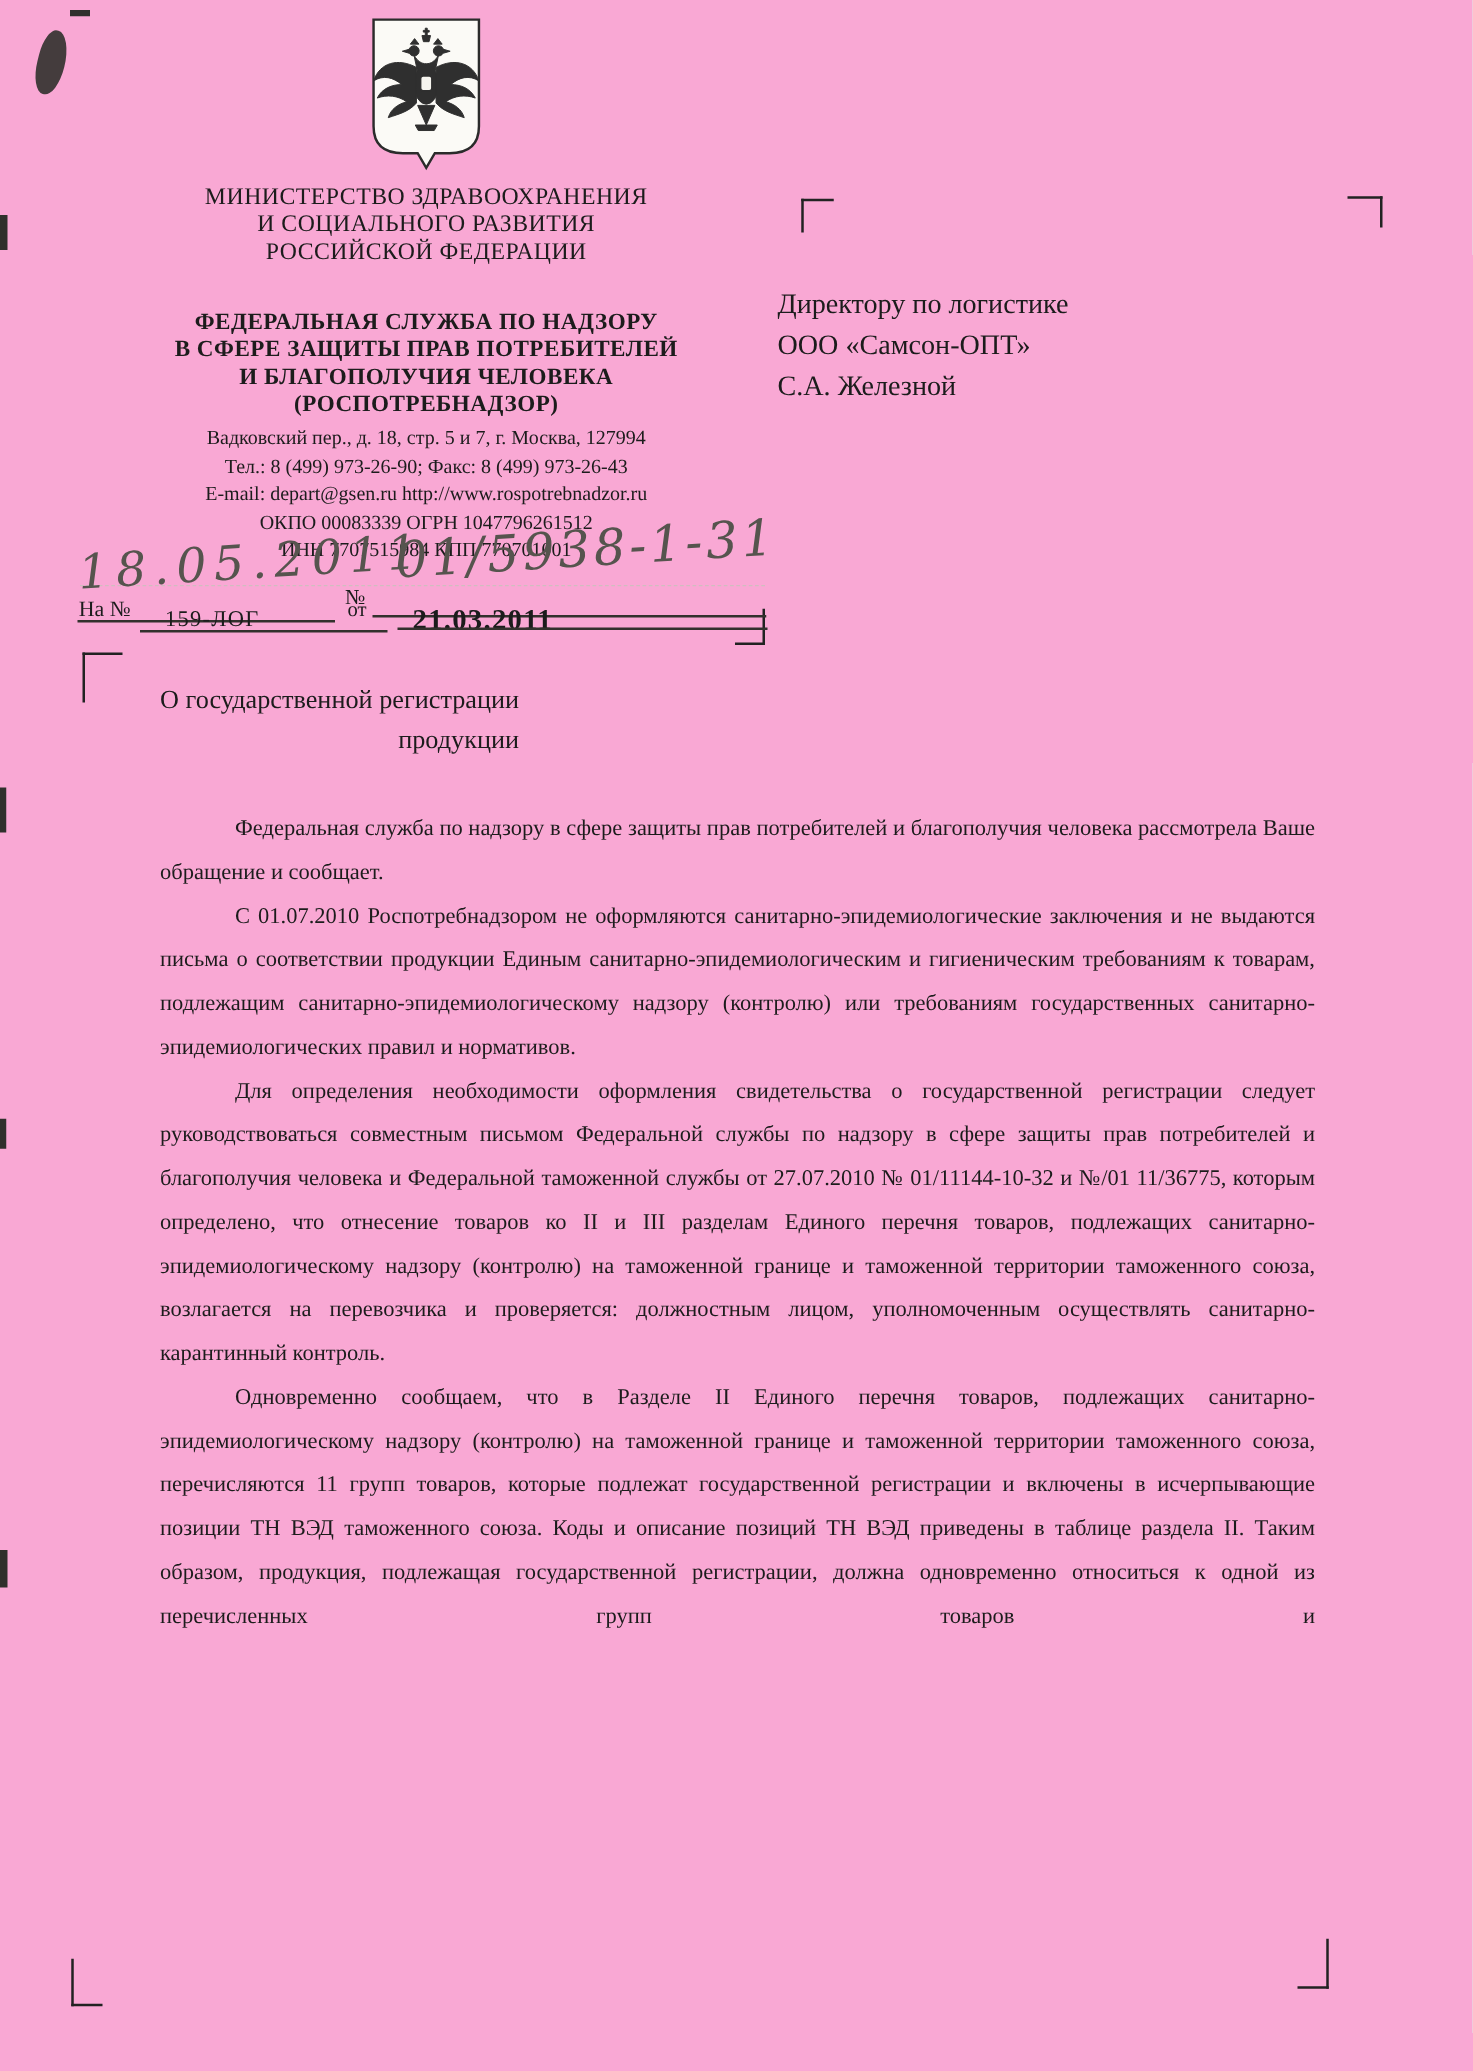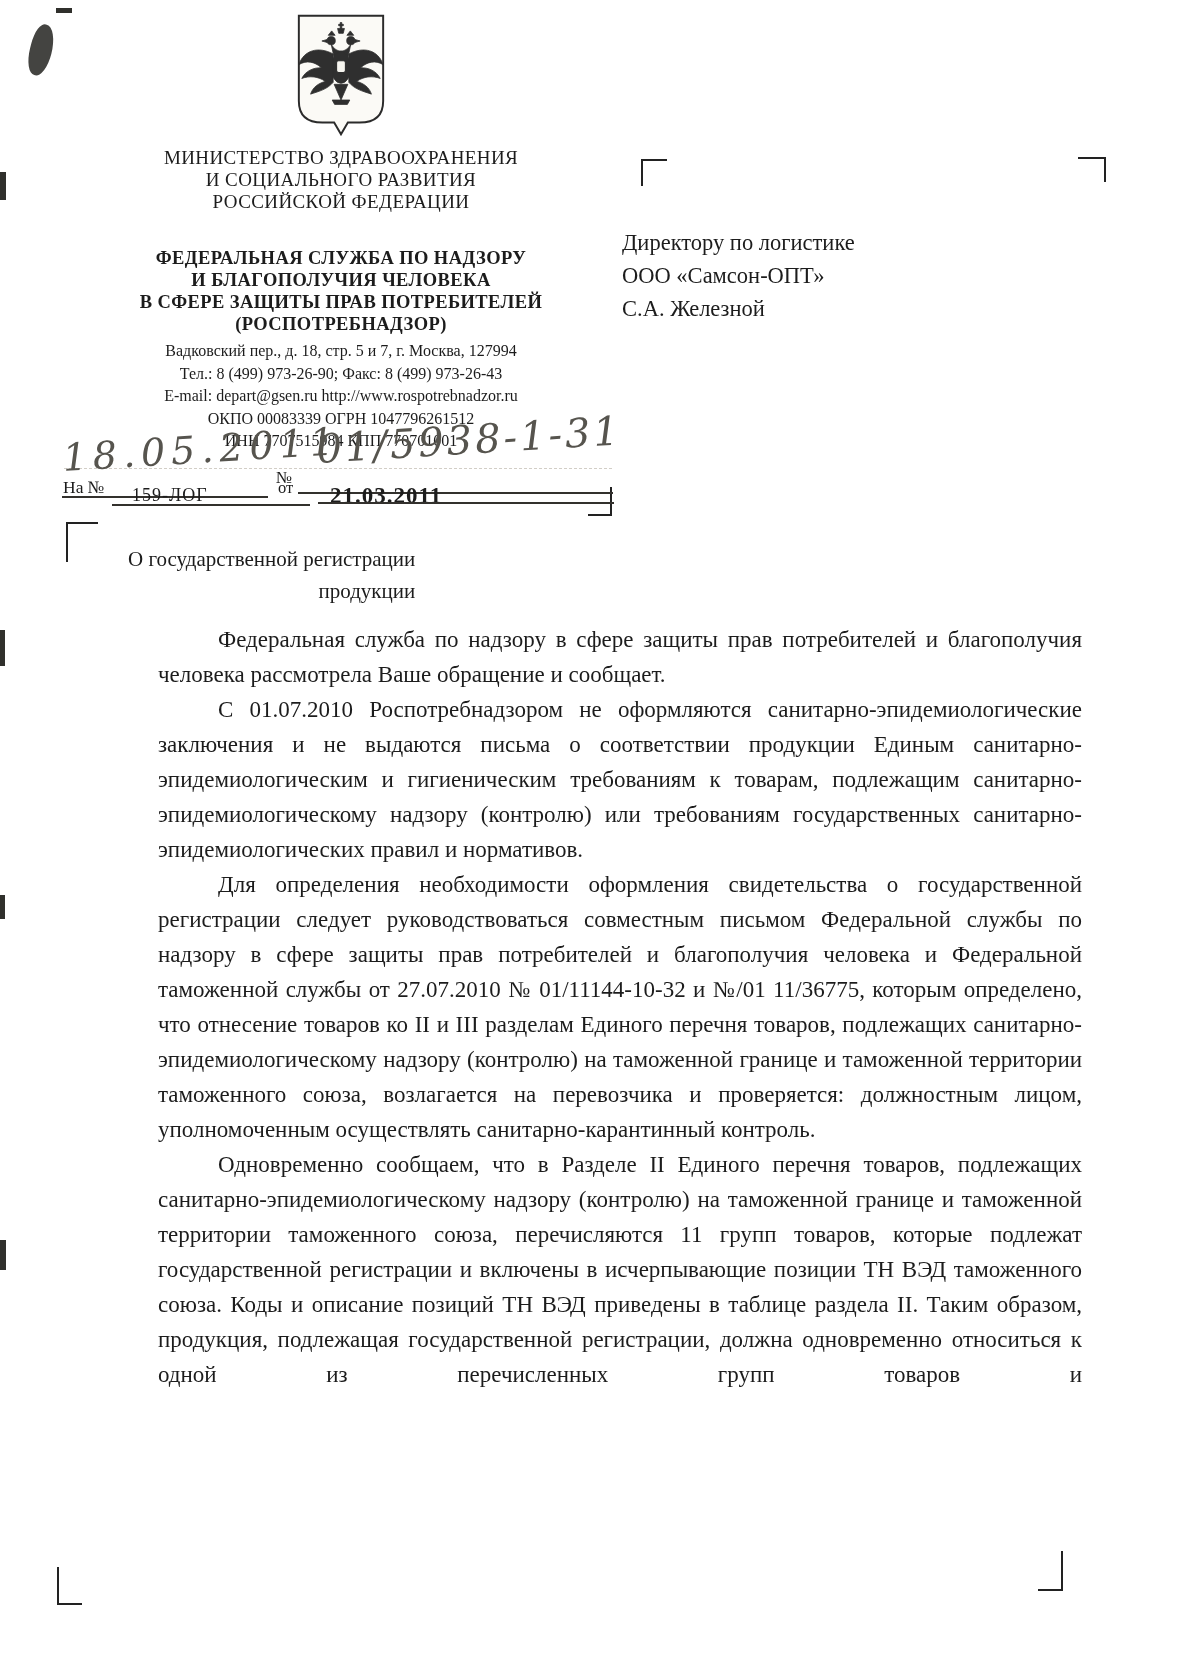--- a/index.html
+++ b/index.html
@@ -1,18 +1,18 @@
 <!DOCTYPE html>
 <html><head>
 <meta charset="utf-8">
 <style>
   html,body { margin:0; padding:0; background:#e8e6e1; }
   .page {
     position:relative; width:1178px; height:1657px; margin:0 auto;
-    background:#ffffff; overflow:hidden;
+    background:#f9a8d4; overflow:hidden;
     font-family:"Liberation Serif","DejaVu Serif",serif; color:#1c1c1c;
   }
   
   .speck { position:absolute; background:#30302c; }
   .blob  { position:absolute; background:#30302c; border-radius:45% 55% 50% 50%; transform:rotate(14deg); opacity:.9; }
   
   .bracket { position:absolute; }
   .br-tl { border-top:2px solid #222; border-left:2px solid #222; }
   .br-tr { border-top:2px solid #222; border-right:2px solid #222; }
   .br-bl { border-bottom:2px solid #222; border-left:2px solid #222; }
@@ -38,22 +38,22 @@
   .num-lbl { left:276px; top:468px; }
   .na-lbl  { left:63px;  top:477px; font-size:17.5px; }
   .ot-lbl  { left:278px; top:478px; font-size:16.5px; }
   .reply-no   { left:132px; top:485px; }
   .reply-date { left:330px; top:483px; font-size:23px;font-weight:bold; }
   .rule { position:absolute; border-top:2px solid #33312d; }
   .rule-dashed { position:absolute; border-top:1px dashed #c7c3ba; opacity:.8; }
 
   .subject { position:absolute; left:128px; top:543px; font-size:21px; line-height:32px;text-align:right; }
 
-  .body-text { position:absolute; left:128px; top:622px; width:924px;
-               font-size:23px; line-height:35px; text-align:justify;margin-left:30px; }
+  .body-text { position:absolute; left:128px; top:645px; width:924px;
+               font-size:18px; line-height:35px; text-align:justify; }
   .body-text p { margin:0; text-indent:60px; }
   .body-text p.fill-last { text-align-last:justify; }
 </style>
 </head>
 <body>
 
 <div class="page">
 
   <div class="blob" style="left:30px; top:24px; width:22px; height:52px;"></div>
   <div class="speck" style="left:56px; top:8px;  width:16px; height:5px;"></div>
@@ -90,22 +90,22 @@
         <rect x="46.5" y="49" width="9" height="12" rx="2" fill="#f6f5ef" stroke-width="1.1"></rect>
       </g>
     </svg>
     <div class="ministry">
       <div>МИНИСТЕРСТВО ЗДРАВООХРАНЕНИЯ</div>
       <div>И СОЦИАЛЬНОГО РАЗВИТИЯ</div>
       <div>РОССИЙСКОЙ ФЕДЕРАЦИИ</div>
     </div>
     <div class="service">
       <div>ФЕДЕРАЛЬНАЯ СЛУЖБА ПО НАДЗОРУ</div>
+      <div>В СФЕРЕ ЗАЩИТЫ ПРАВ ПОТРЕБИТЕЛЕЙ</div>
       <div>И БЛАГОПОЛУЧИЯ ЧЕЛОВЕКА</div>
-      <div>В СФЕРЕ ЗАЩИТЫ ПРАВ ПОТРЕБИТЕЛЕЙ</div>
       <div>(РОСПОТРЕБНАДЗОР)</div>
     </div>
     <div class="contact">
       <div>Вадковский пер., д. 18, стр. 5 и 7,  г. Москва, 127994</div>
       <div>Тел.: 8 (499) 973-26-90; Факс: 8 (499) 973-26-43</div>
       <div>E-mail: depart@gsen.ru  http://www.rospotrebnadzor.ru</div>
       <div>ОКПО 00083339  ОГРН 1047796261512</div>
       <div>ИНН 7707515984  КПП 770701001</div>
     </div>
   </div>

